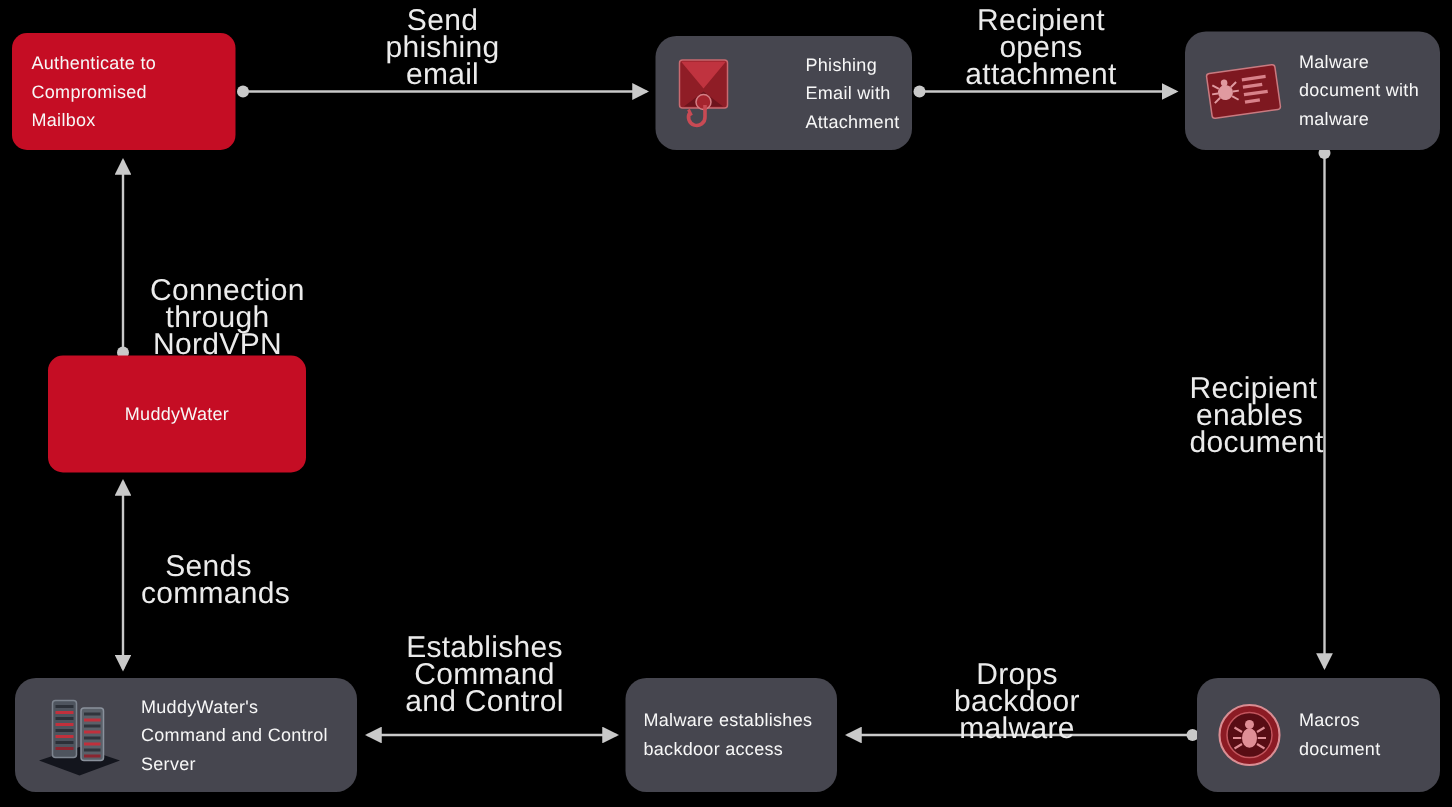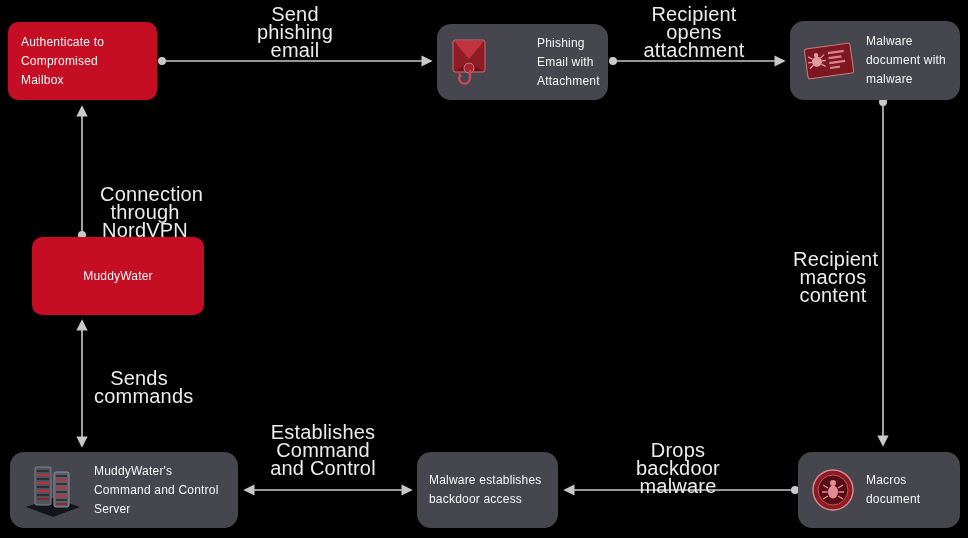--- a/index.html
+++ b/index.html
@@ -174,18 +174,18 @@
         <circle cx="23" cy="16" r="3" fill="#df8e95"></circle>
         <path d="M18,21 L13,18 M17.5,25 L12,25 M18,29 L13,32 M28,21 L33,18 M28.5,25 L34,25 M28,29 L33,32" stroke="#df8e95" stroke-width="1.4" fill="none"></path>
       </svg>
     </span>
     <span class="label">Macros document</span>
   </div>
 
   <div class="edge-label" id="label-send-phishing">Send phishing email</div>
   <div class="edge-label" id="label-recipient-opens">Recipient opens attachment</div>
   <div class="edge-label" id="label-nordvpn">Connection through NordVPN</div>
-  <div class="edge-label" id="label-recipient-enables">Recipient macros content</div>
+  <div class="edge-label" id="label-recipient-enables">Recipient enables document</div>
   <div class="edge-label" id="label-sends-commands">Sends commands</div>
   <div class="edge-label" id="label-establishes-cc">Establishes Command and Control</div>
   <div class="edge-label" id="label-drops-backdoor">Drops backdoor malware</div>
 
 </div>
 
 </body></html>

